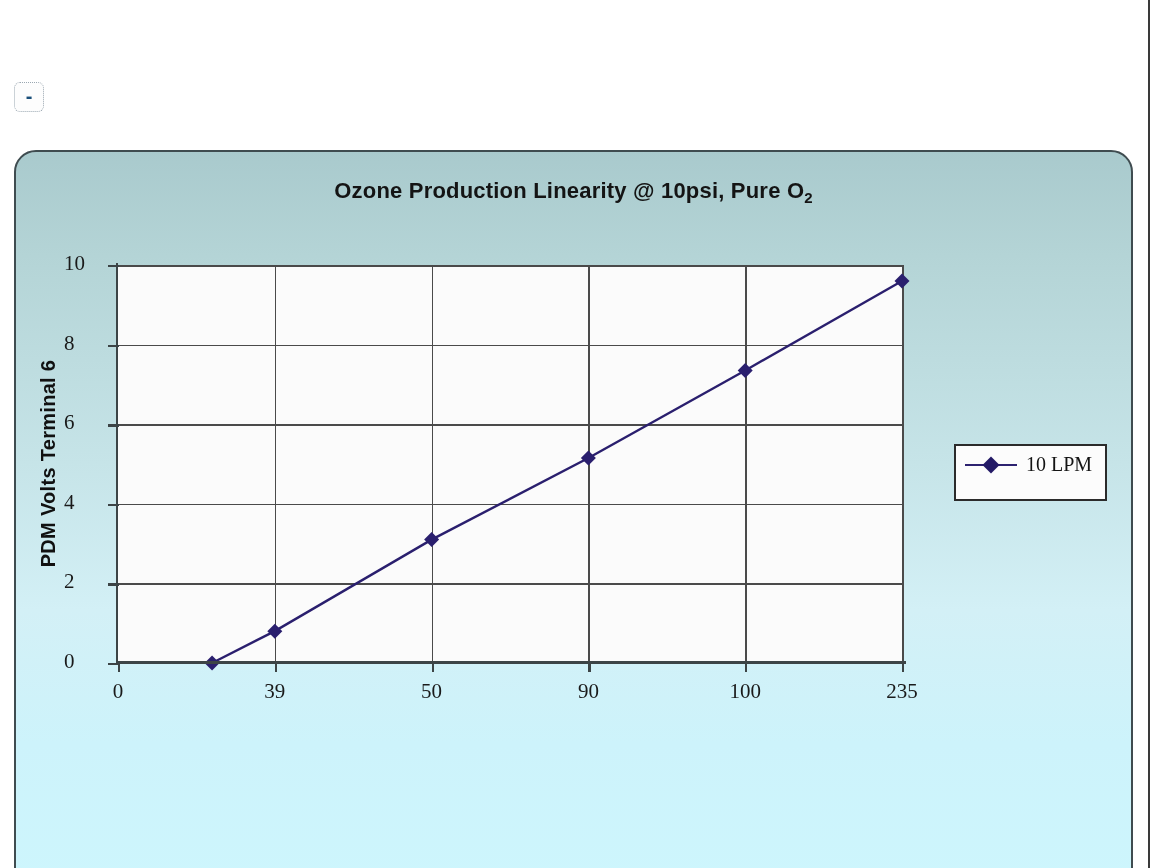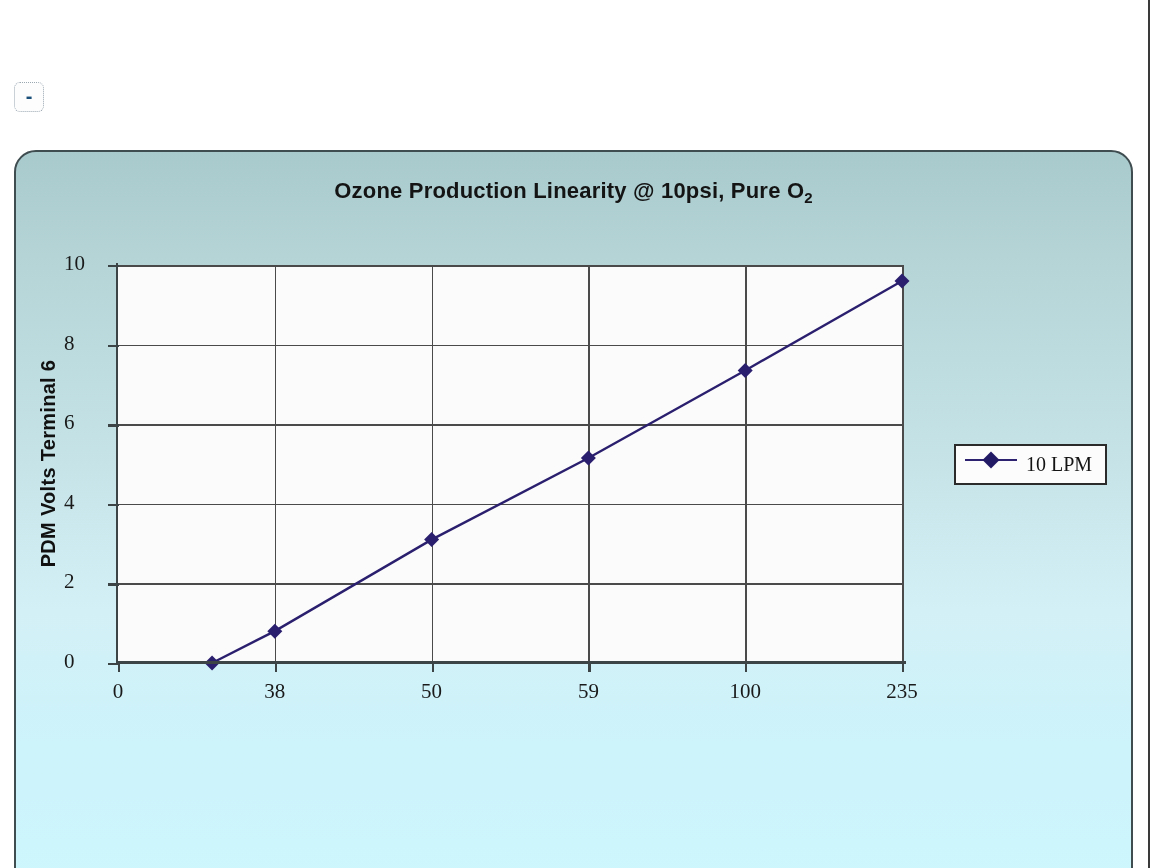--- a/index.html
+++ b/index.html
@@ -196,23 +196,23 @@
     letter-spacing: 0.3px;
   }
 
   
   #legend-box {
     position: absolute;
     left: 938px;
     top: 292px;
     border: 2px solid #2b2b2b;
     background: #fcfcfc;
-    padding: 7px 13px 7px 9px;
+    padding: 7px 13px 23px 9px;
     display: flex;
-    align-items: flex-start;
+    align-items: center;
     gap: 9px;
   }
   #legend-swatch {
     position: relative;
     width: 52px;
     height: 14px;
   }
   #legend-swatch .lg-line {
     position: absolute;
     left: 0;
@@ -264,23 +264,23 @@
   <div id="ytick-labels">
       <div class="ylabel-tick" style="top: 497px;">0</div>
       <div class="ylabel-tick" style="top: 417.4px;">2</div>
       <div class="ylabel-tick" style="top: 337.8px;">4</div>
       <div class="ylabel-tick" style="top: 258.2px;">6</div>
       <div class="ylabel-tick" style="top: 178.6px;">8</div>
       <div class="ylabel-tick" style="top: 99px;">10</div>
     </div>
   <div id="xtick-labels">
       <div class="xlabel-tick" style="left: 102px;">0</div>
-      <div class="xlabel-tick" style="left: 258.8px;">38</div>
+      <div class="xlabel-tick" style="left: 258.8px;">39</div>
       <div class="xlabel-tick" style="left: 415.6px;">50</div>
-      <div class="xlabel-tick" style="left: 572.4px;">59</div>
+      <div class="xlabel-tick" style="left: 572.4px;">90</div>
       <div class="xlabel-tick" style="left: 729.2px;">100</div>
       <div class="xlabel-tick" style="left: 886px;">235</div>
     </div>
 
   <div id="plot-area">
     <div id="gridlines">
         <div class="grid-h" style="top: 318.4px;"></div>
         <div class="grid-h" style="top: 238.8px;"></div>
         <div class="grid-h" style="top: 159.2px;"></div>
         <div class="grid-h" style="top: 79.6px;"></div>

